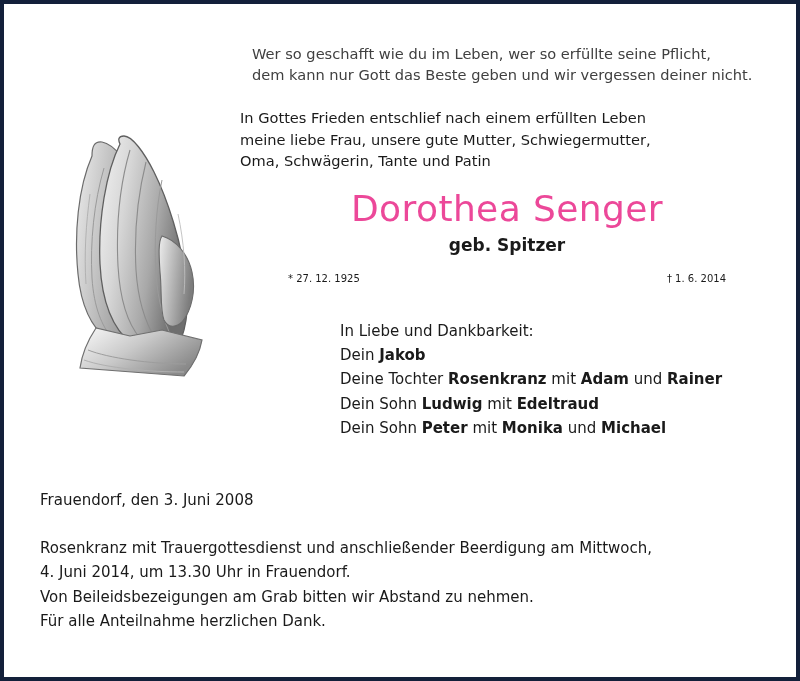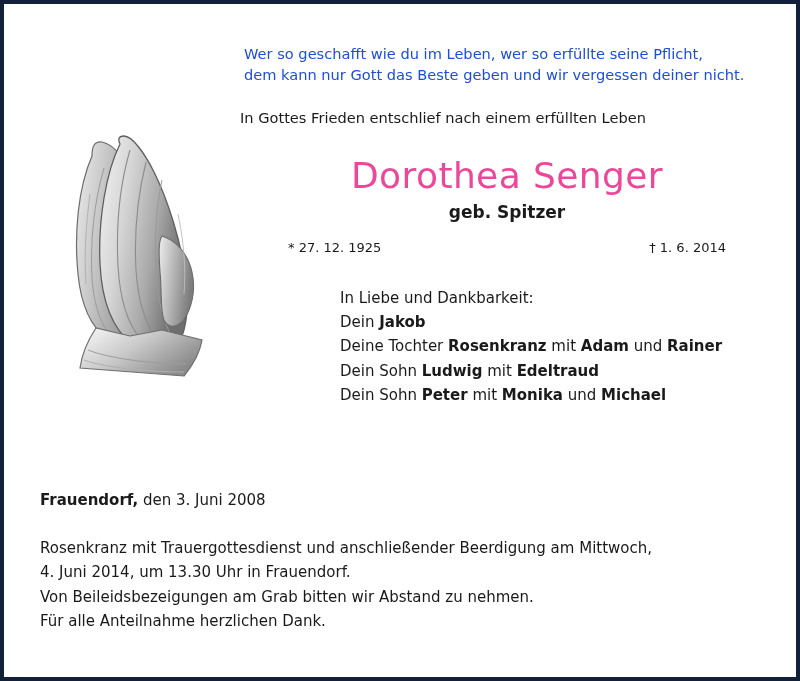--- a/index.html
+++ b/index.html
@@ -48,29 +48,29 @@
   .content {
     position: absolute;
     left: 236px;
     top: 40px;
     width: 534px;
   }
 
   .verse {
     font-size: 14.6px;
     line-height: 1.42;
-    color: #1d4ed8;
-    margin: 0 0 22px 4px;
+    color: #404040;
+    margin: 0 0 22px 12px;
   }
   .verse div { white-space: nowrap; }
 
   .intro {
     font-size: 14.6px;
     line-height: 1.47;
-    margin: 0 0 26px 0;
+    margin: 0 0 16px 0;
   }
   .intro div { white-space: nowrap; }
 
   .name {
     text-align: center;
     font-size: 36px;
     font-weight: 400;
     letter-spacing: 0.4px;
     margin: 0 0 6px 0;
     color: #ec4899;
@@ -79,21 +79,21 @@
     text-align: center;
     font-size: 17px;
     font-weight: bold;
     margin: 0 0 18px 0;
   }
 
   .dates {
     position: relative;
     height: 22px;
     margin: 0 0 24px 0;
-    font-size: 13px;
+    font-size: 10px;
   }
   .dates .birth {
     position: absolute;
     left: 48px;
     top: 0;
   }
   .dates .death {
     position: absolute;
     right: 48px;
     top: 0;
@@ -107,21 +107,21 @@
   .thanks .line { white-space: nowrap; }
   .thanks b { font-weight: bold; }
 
   
   .place-line {
     position: absolute;
     left: 36px;
     top: 487px;
     font-size: 15px;
   }
-  .place-line b { font-weight: bold; }
+  .place-line b { font-weight: normal; }
 
   .footer {
     position: absolute;
     left: 36px;
     top: 532px;
     width: 740px;
     font-size: 15px;
     line-height: 1.62;
   }
   .footer div { white-space: nowrap; }
@@ -181,20 +181,22 @@
 
     <div class="content">
 
       <div class="verse">
         <div>Wer so geschafft wie du im Leben, wer so erfüllte seine Pflicht,</div>
         <div>dem kann nur Gott das Beste geben und wir vergessen deiner nicht.</div>
       </div>
 
       <div class="intro">
         <div>In Gottes Frieden entschlief nach einem erfüllten Leben</div>
+        <div>meine liebe Frau, unsere gute Mutter, Schwiegermutter,</div>
+        <div>Oma, Schwägerin, Tante und Patin</div>
       </div>
 
       <div class="name">Dorothea Senger</div>
       <div class="born-name">geb. Spitzer</div>
 
       <div class="dates">
         <span class="birth">* 27. 12. 1925</span>
         <span class="death">† 1. 6. 2014</span>
       </div>
 

